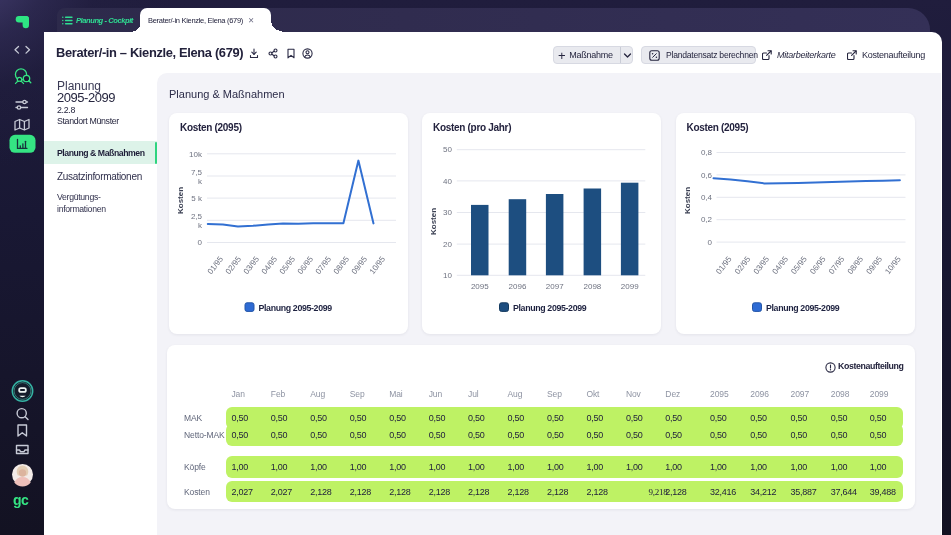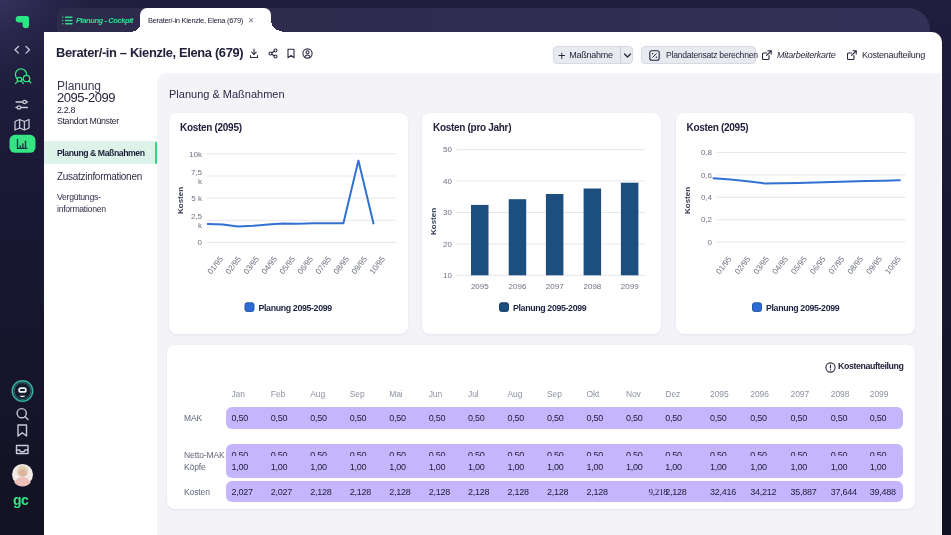--- a/index.html
+++ b/index.html
@@ -38,21 +38,21 @@
   #lpactive { left:44px; top:141.3px; width:113px; height:22.5px; background:#ddf3e9; }
   #lpbar { left:154.8px; top:141.5px; width:2.6px; height:22.5px; background:#2fd47f; border-radius:1px; }
   
   #gray { left:157px; top:73px; width:784px; height:462px; background:#f3f3f8; border-radius:10px 0 0 0; }
   #h1 { left:169px; top:88px; font-size:11px; color:#2b2b48; }
   .card { background:#fff; border-radius:8px; box-shadow:0 1px 3px rgba(25,25,60,0.07); }
   .ctitle { position:absolute; left:11px; top:9px; font-size:10px; font-weight:bold; color:#23223e; letter-spacing:-0.3px; }
   .ttitle { position:absolute; left:12px; top:13px; font-size:9.6px; font-weight:bold; color:#23223e; letter-spacing:-0.35px; }
   .thead { position:absolute; left:0; top:44px; width:748px; height:12px; font-size:8.5px; color:#8e93a2; letter-spacing:-0.1px; }
   .thead span { position:absolute; top:0; }
-  .trow { position:absolute; left:58.6px; width:677px; height:21.8px; background:#c4b5fd; border-radius:6px; font-size:9px; color:#22223c; letter-spacing:-0.25px; }
+  .trow { position:absolute; left:58.6px; width:677px; height:21.8px; background:#bef264; border-radius:6px; font-size:9px; color:#22223c; letter-spacing:-0.25px; }
   .trow span { position:absolute; top:6px; }
   .trow .rl { left:-41.6px; font-size:8.5px; color:#60667a; letter-spacing:-0.1px; }
 </style>
 </head>
 <body>
 
   <svg class="abs" style="left:0;top:0;" width="44" height="535" viewBox="0 0 44 535">
 
     <rect x="15.7" y="16" width="13.3" height="6.4" rx="3.2" fill="#2ee583"></rect>
     <rect x="22.6" y="16" width="6.4" height="12.2" rx="3.2" fill="#2ee583"></rect>
@@ -355,21 +355,21 @@
       <span style="left:321.4px;">0,50</span>
       <span style="left:360.85px;">0,50</span>
       <span style="left:400.3px;">0,50</span>
       <span style="left:439.75px;">0,50</span>
       <span style="left:484.5px;">0,50</span>
       <span style="left:524.7px;">0,50</span>
       <span style="left:565px;">0,50</span>
       <span style="left:605.2px;">0,50</span>
       <span style="left:644.2px;">0,50</span>
     </div>
-    <div class="trow" style="top:99px;">
+    <div class="trow" style="top:79px;">
       <span class="rl">Netto-MAK</span>
       <span style="left:5.8px;">0,50</span>
       <span style="left:45.25px;">0,50</span>
       <span style="left:84.7px;">0,50</span>
       <span style="left:124.15px;">0,50</span>
       <span style="left:163.6px;">0,50</span>
       <span style="left:203.05px;">0,50</span>
       <span style="left:242.5px;">0,50</span>
       <span style="left:281.95px;">0,50</span>
       <span style="left:321.4px;">0,50</span>

